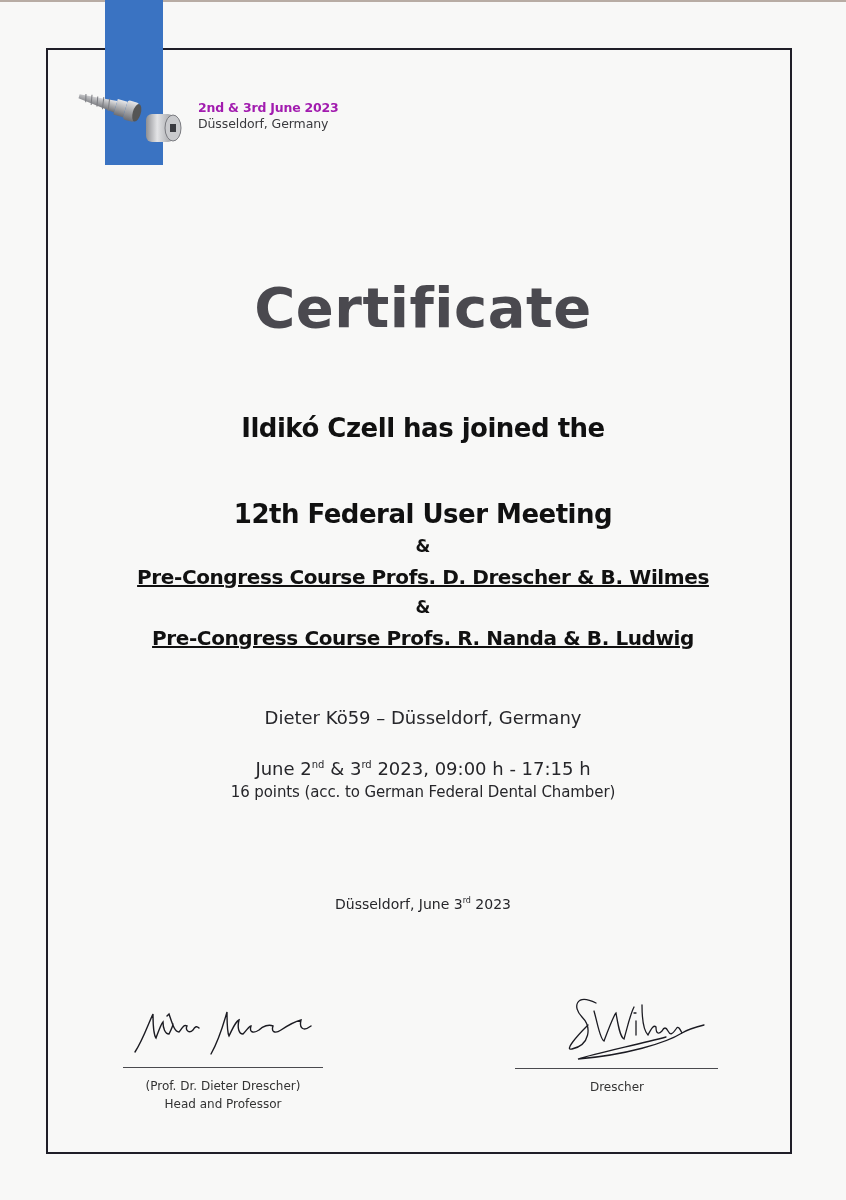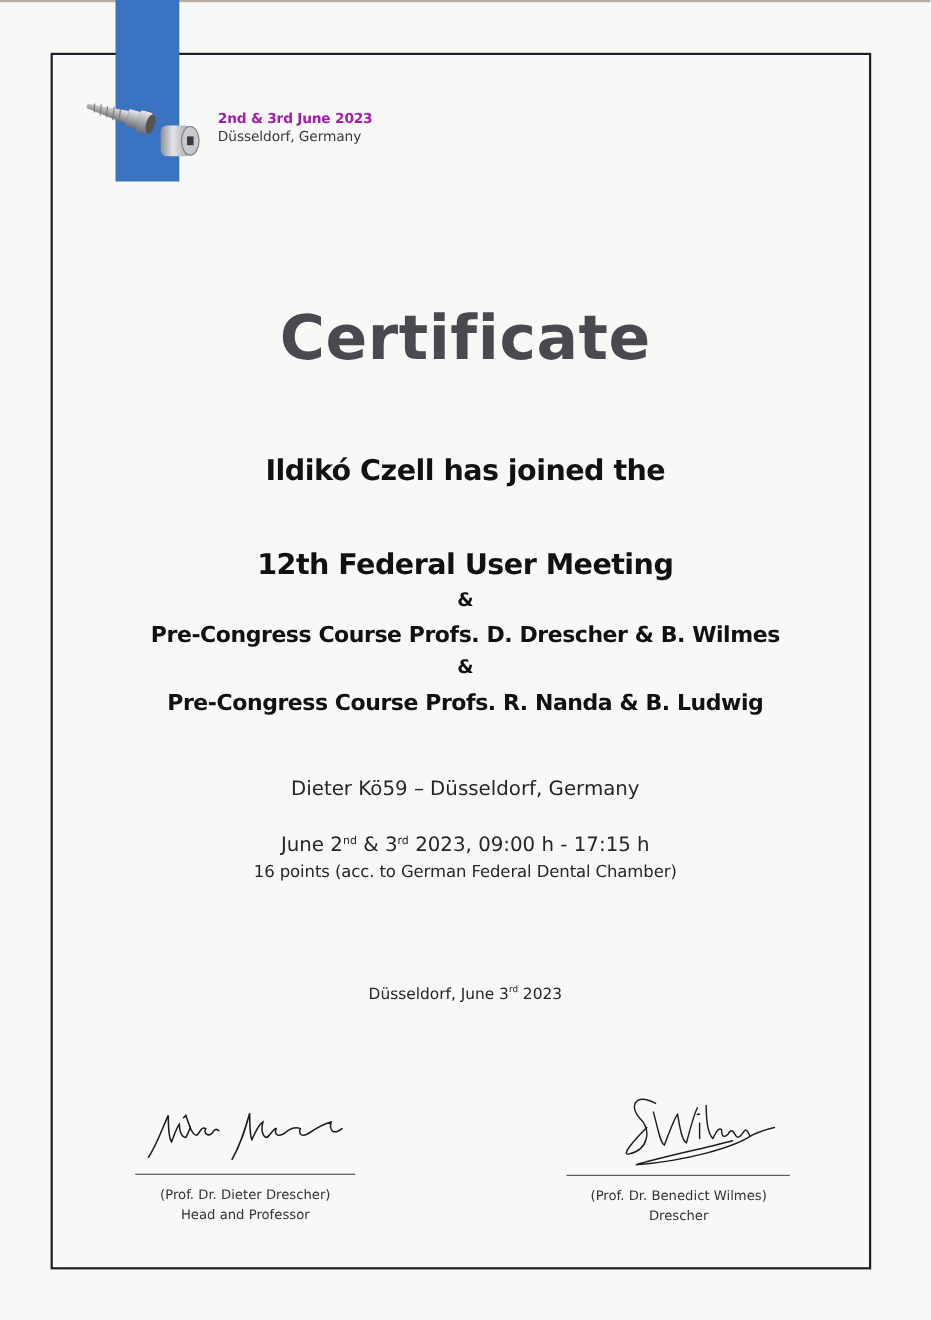--- a/index.html
+++ b/index.html
@@ -26,21 +26,21 @@
     .header-dates { font-size: 12.5px; font-weight: bold; color: #a21caf; line-height: 16px; letter-spacing: -0.2px; }
     .header-place { font-size: 12.5px; color: #3a3a3e; line-height: 16px; letter-spacing: -0.1px; }
 
     .centered { position: absolute; left: 0; width: 846px; text-align: center; white-space: nowrap; }
     .cert-title { top: 268px; font-size: 56px; font-weight: bold; color: #4a494f; letter-spacing: 0.5px; line-height: 80px; }
     .recipient { top: 410px; font-size: 26px; font-weight: bold; color: #111; line-height: 36px; letter-spacing: -0.5px; }
     .event-main { top: 496px; font-size: 26px; font-weight: bold; color: #111; line-height: 36px; letter-spacing: -0.5px; }
     .amp { font-size: 17px; font-weight: bold; color: #111; line-height: 20px; }
     .amp1 { top: 536px; }
     .amp2 { top: 597px; }
-    .course { font-size: 20px; font-weight: bold; color: #111; line-height: 28px; letter-spacing: -0.4px; }
+    .course { font-size: 20px; font-weight: bold; color: #111; line-height: 28px; letter-spacing: -0.4px; text-decoration: underline; }
     .course1 { top: 563px; }
     .course2 { top: 624px; }
     .venue { top: 705px; font-size: 18px; color: #26262a; line-height: 26px; }
     .dates { top: 757px; font-size: 18px; color: #26262a; line-height: 24px; }
     .dates sup { font-size: 10px; vertical-align: 7px; line-height: 0; }
     .points { top: 781px; font-size: 15px; color: #26262a; line-height: 22px; letter-spacing: -0.1px; }
     .issue { top: 893px; font-size: 14px; color: #26262a; line-height: 22px; }
     .issue sup { font-size: 8px; vertical-align: 6px; line-height: 0; }
 
     .sig { position: absolute; width: 220px; text-align: center; }
@@ -124,15 +124,14 @@
 </div>
 
 <div class="sig-line sig-line-left"></div>
 <div class="sig-line sig-line-right"></div>
 
 <div class="sig-caption cap-left">
   <div>(Prof. Dr. Dieter Drescher)</div>
   <div>Head and Professor</div>
 </div>
 <div class="sig-caption cap-right">
-  <div>(Prof. Dr. Benedict Wilmes)</div>
   <div>Drescher</div>
 </div>
 
 </body></html>

